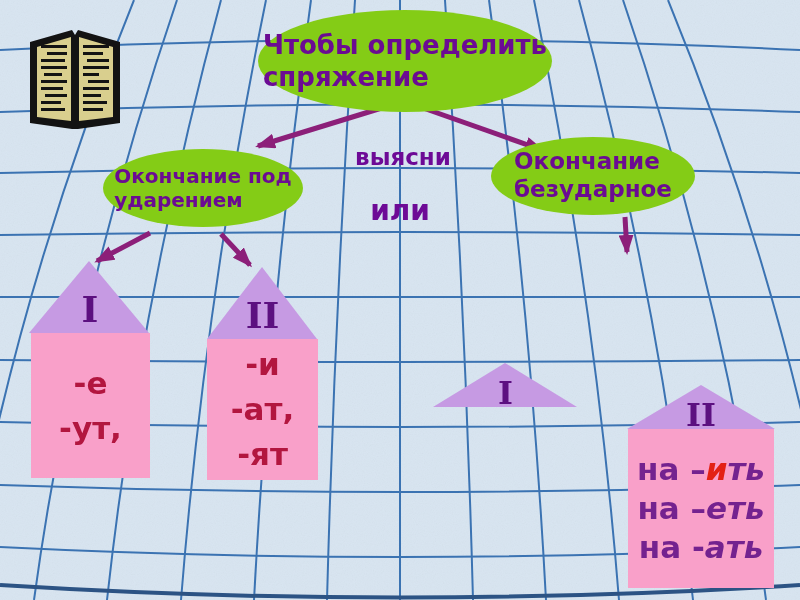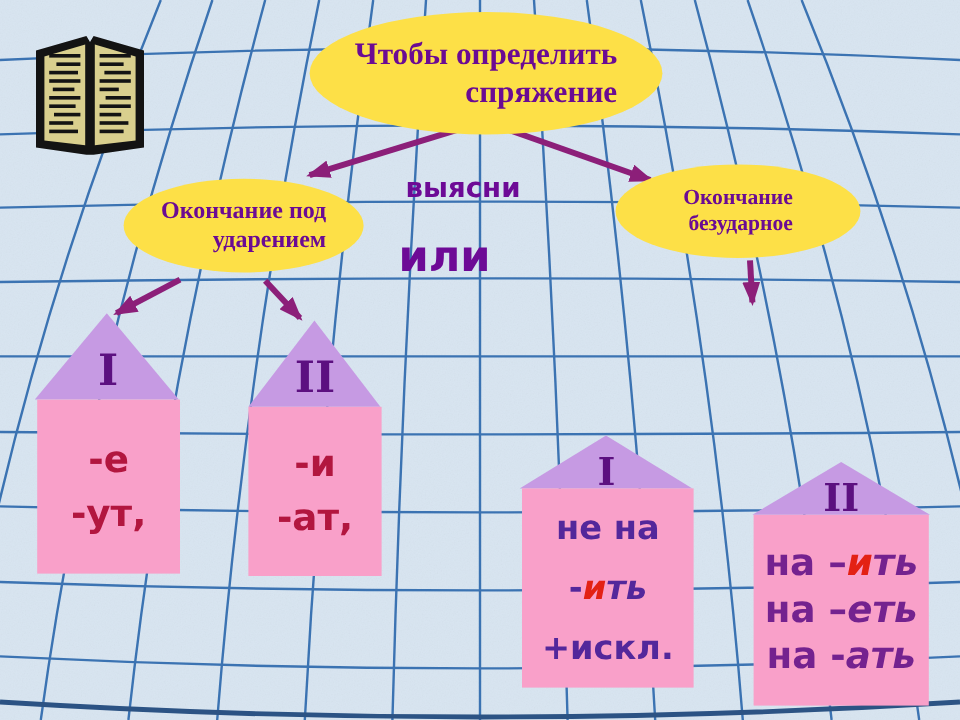--- a/index.html
+++ b/index.html
@@ -4,32 +4,32 @@
 <style>
   html,body{margin:0;padding:0;background:#333;}
   #stage{
     position:relative;width:800px;height:600px;overflow:hidden;
     background:#d8e5f1;
     font-family:"DejaVu Sans","Liberation Sans",sans-serif;
   }
   svg.layer{position:absolute;left:0;top:0;}
   .ellipse{
     position:absolute;border-radius:50%;
-    background:#fde047;
-    display:flex;align-items:center;justify-content:center;text-align:right;
-    color:#6b0b93;white-space:pre-line;font-family:Liberation Serif, serif;
+    background:#84cc16;
+    display:flex;align-items:center;justify-content:center;text-align:left;
+    color:#6b0b93;white-space:pre-line;
   }
   .ellipse.bold{font-weight:bold;}
   #title-ellipse{left:258px;top:10px;width:294px;height:102px;font-size:26px;line-height:1.25;}
   #stressed-ellipse{left:103px;top:149px;width:200px;height:78px;font-size:20px;line-height:1.2;}
-  #unstressed-ellipse{left:513px;top:137px;width:204px;height:78px;font-size:18px;line-height:1.2;}
+  #unstressed-ellipse{left:491px;top:137px;width:204px;height:78px;font-size:23px;line-height:1.2;}
   #infinitive-ellipse{left:490px;top:263px;width:273px;height:119px;font-size:23px;line-height:1.25;font-weight:normal;color:#7c1d9b;}
-  .midtext{position:absolute;color:#6d0a96;font-weight:bold;}
+  .midtext{position:absolute;text-align:center;color:#6d0a96;font-weight:bold;}
   #find-out-label{left:338px;top:144px;width:130px;font-size:23px;}
-  #or-label{left:332px;top:194px;width:100px;font-size:36px;}
+  #or-label{left:350px;top:194px;width:100px;font-size:28px;}
   .roof{position:absolute;width:0;height:0;}
   .roof-label{
     position:absolute;text-align:center;font-family:"DejaVu Serif","Liberation Serif",serif;
     font-weight:bold;color:#5c1080;
   }
   .house-body{
     position:absolute;background:#f9a0c9;
     display:flex;flex-direction:column;align-items:center;justify-content:center;
     text-align:center;
   }
@@ -144,29 +144,25 @@
   <div class="house-body crimson" style="left:31px;top:333px;width:119px;height:145px;">
     <div><span>-е</span></div>
     <div><span>-ут,</span></div>
   </div>
 
   <div class="roof" style="left:207px;top:267px;border-left:55px solid transparent;border-right:55px solid transparent;border-bottom:72px solid #c69ae3;"></div>
   <div class="roof-label" style="left:207px;top:294px;width:111px;font-size:36px;">II</div>
   <div class="house-body crimson" style="left:207px;top:339px;width:111px;height:141px;">
     <div><span>-и</span></div>
     <div><span>-ат,</span></div>
+    <div><span>-ят</span></div>
   </div>
 
   <div class="roof" style="left:433px;top:363px;border-left:72px solid transparent;border-right:72px solid transparent;border-bottom:44px solid #c69ae3;"></div>
   <div class="roof-label" style="left:433px;top:374px;width:145px;font-size:32px;">I</div>
-  <div class="house-body" id="house-r1-body" style="left:435px;top:407px;width:143px;height:166px;">
-    <div><span>не на</span></div>
-    <div><span>-</span><span class="red it">и</span><span class="it">ть</span></div>
-    <div><span>+искл.</span></div>
-  </div>
 
   <div class="roof" style="left:627px;top:385px;border-left:74px solid transparent;border-right:74px solid transparent;border-bottom:44px solid #c69ae3;"></div>
   <div class="roof-label" style="left:627px;top:396px;width:148px;font-size:32px;">II</div>
   <div class="house-body" id="house-r2-body" style="left:628px;top:429px;width:146px;height:159px;">
     <div><span>на –</span><span class="red it">и</span><span class="it">ть</span></div>
     <div><span>на –</span><span class="it">еть</span></div>
     <div><span>на -</span><span class="it">ать</span></div>
   </div>
 
 </div>

